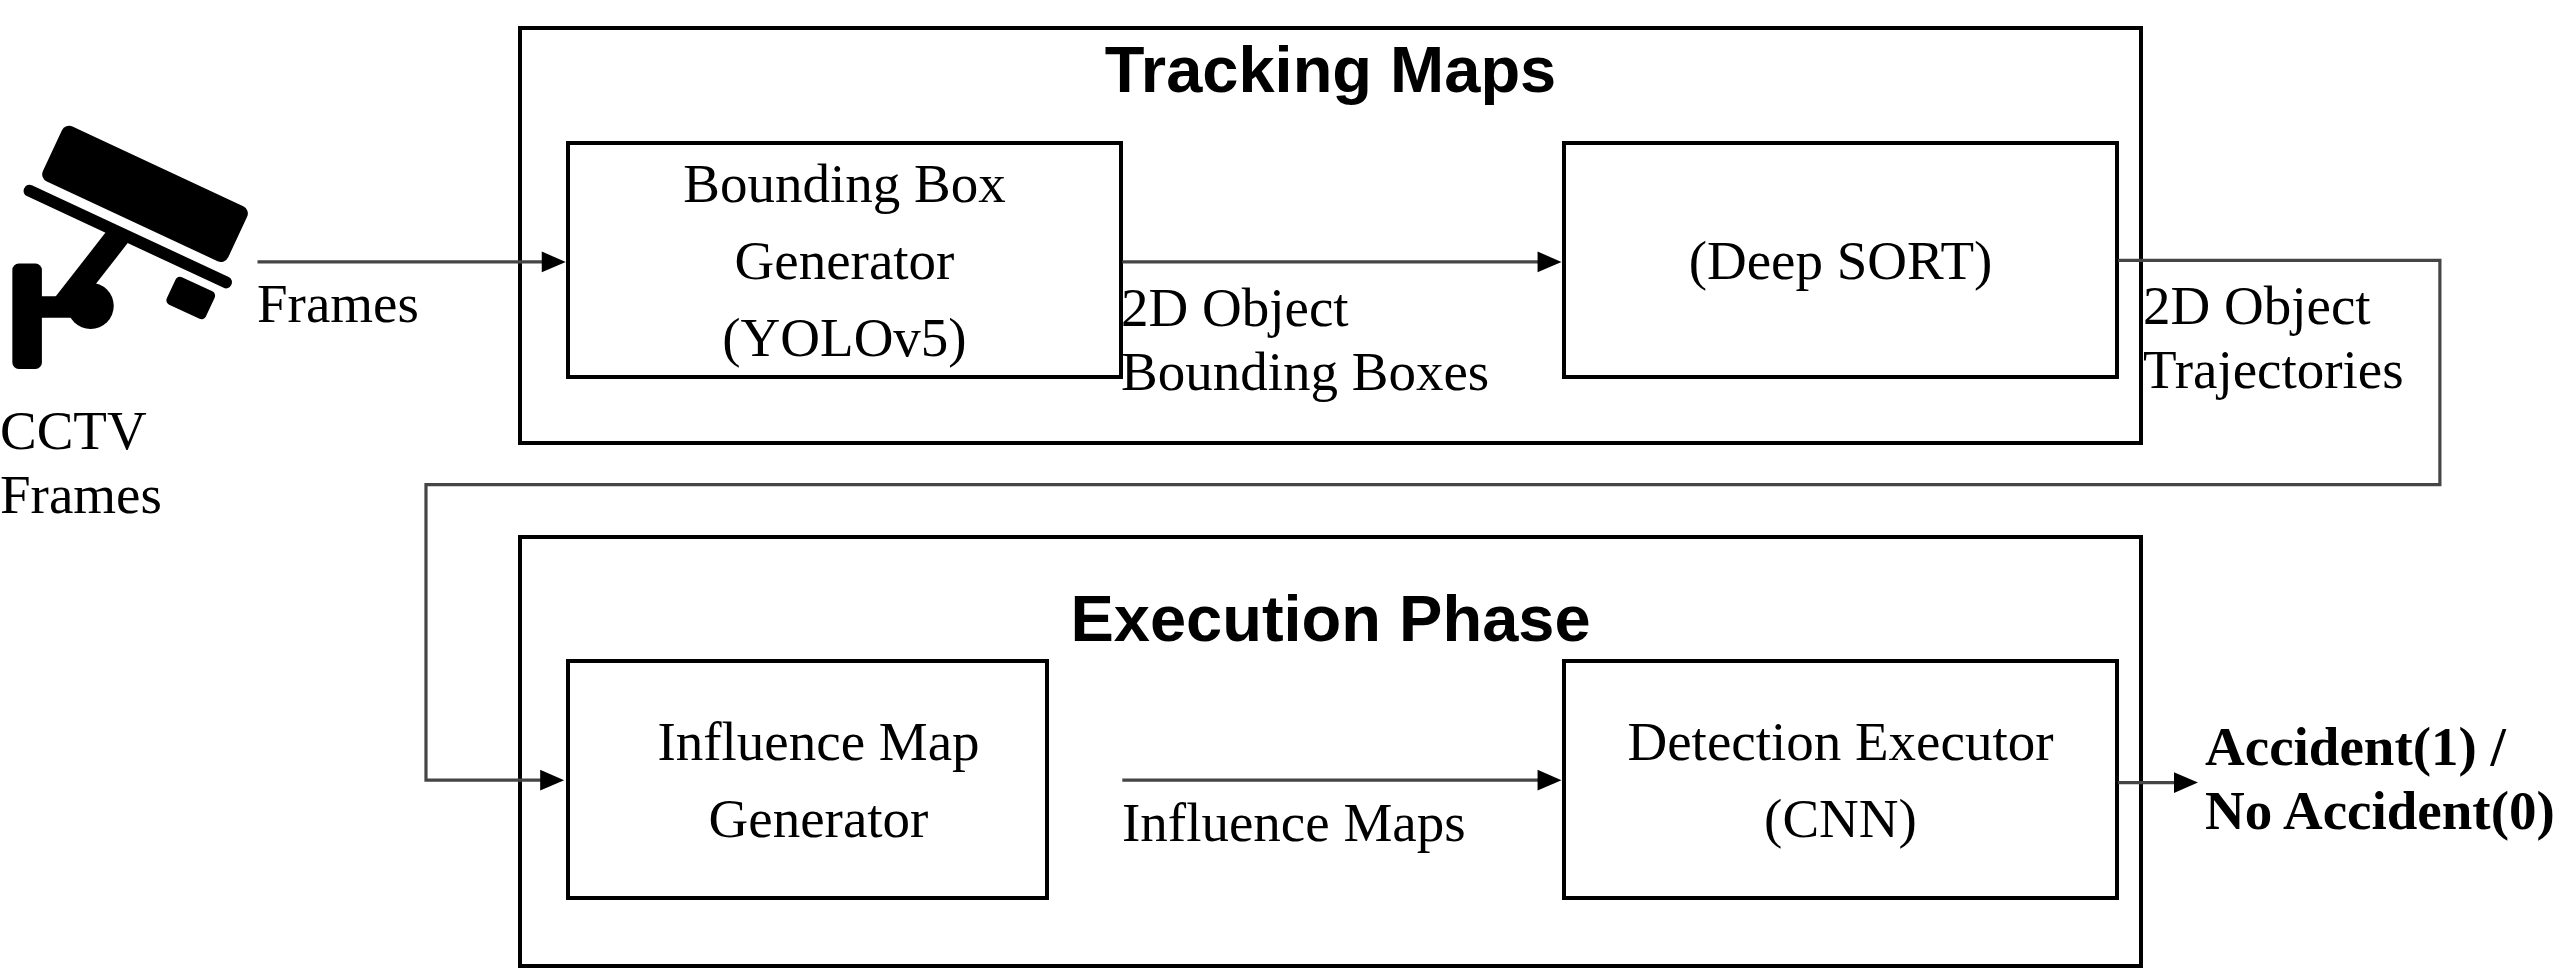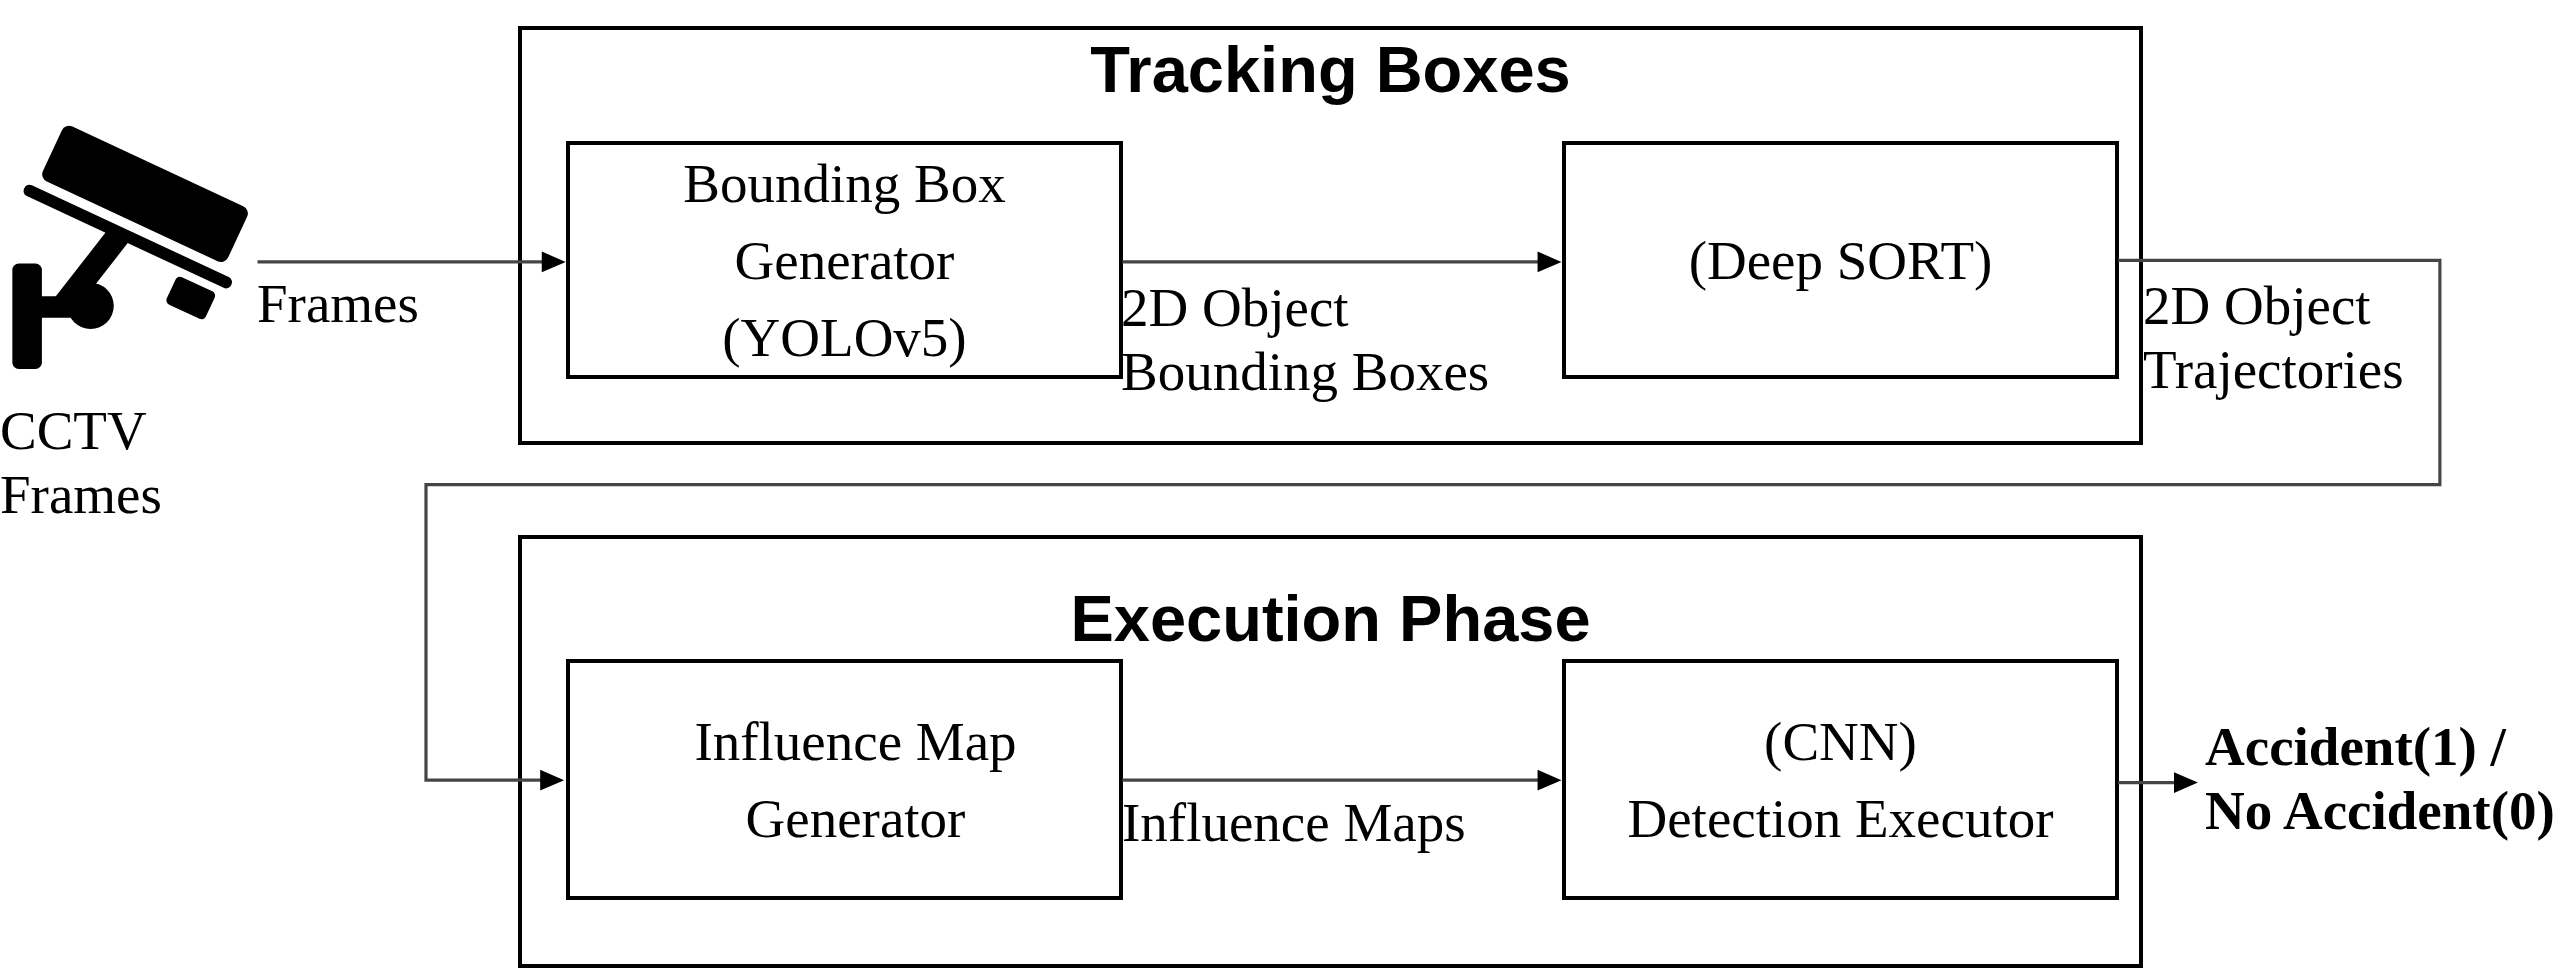--- a/index.html
+++ b/index.html
@@ -44,21 +44,21 @@
     flex-direction: column;
     align-items: center;
     justify-content: center;
     text-align: center;
     font-size: 55px;
     line-height: 77px;
     white-space: nowrap;
   }
   #node-bbox { left: 566px;  top: 141px; width: 557px; height: 238px; }
   #node-traj { left: 1562px; top: 141px; width: 557px; height: 238px; }
-  #node-infl { left: 566px;  top: 659px; width: 557px; height: 241px; padding-left: 22px; }
+  #node-infl { left: 566px;  top: 659px; width: 483px; height: 241px; padding-left: 22px; }
   #node-det  { left: 1562px; top: 659px; width: 557px; height: 241px; }
 
   .edge-label {
     position: absolute;
     text-align: left;
     font-size: 55px;
     line-height: 64px;
     white-space: nowrap;
   }
   #label-frames   { left: 257px;  top: 272px; width: 307px; }
@@ -77,41 +77,41 @@
   }
 </style>
 </head>
 <body>
 
 <div id="canvas">
 
   <div id="tracking-box" class="phase-box"></div>
   <div id="execution-box" class="phase-box"></div>
 
-  <div id="tracking-title" class="phase-title">Tracking Boxes</div>
+  <div id="tracking-title" class="phase-title">Tracking Maps</div>
   <div id="execution-title" class="phase-title">Execution Phase</div>
 
   <div id="node-bbox" class="node">
     <span>Bounding Box</span>
     <span>Generator</span>
     <span>(YOLOv5)</span>
   </div>
 
   <div id="node-traj" class="node">
     <span>(Deep SORT)</span>
   </div>
 
   <div id="node-infl" class="node">
     <span>Influence Map</span>
     <span>Generator</span>
   </div>
 
   <div id="node-det" class="node">
+    <span>Detection Executor</span>
     <span>(CNN)</span>
-    <span>Detection Executor</span>
   </div>
 
   <div id="label-frames" class="edge-label">Frames</div>
 
   <div id="label-bboxes" class="edge-label">
     <div>2D Object</div>
     <div>Bounding Boxes</div>
   </div>
 
   <div id="label-traj" class="edge-label">

